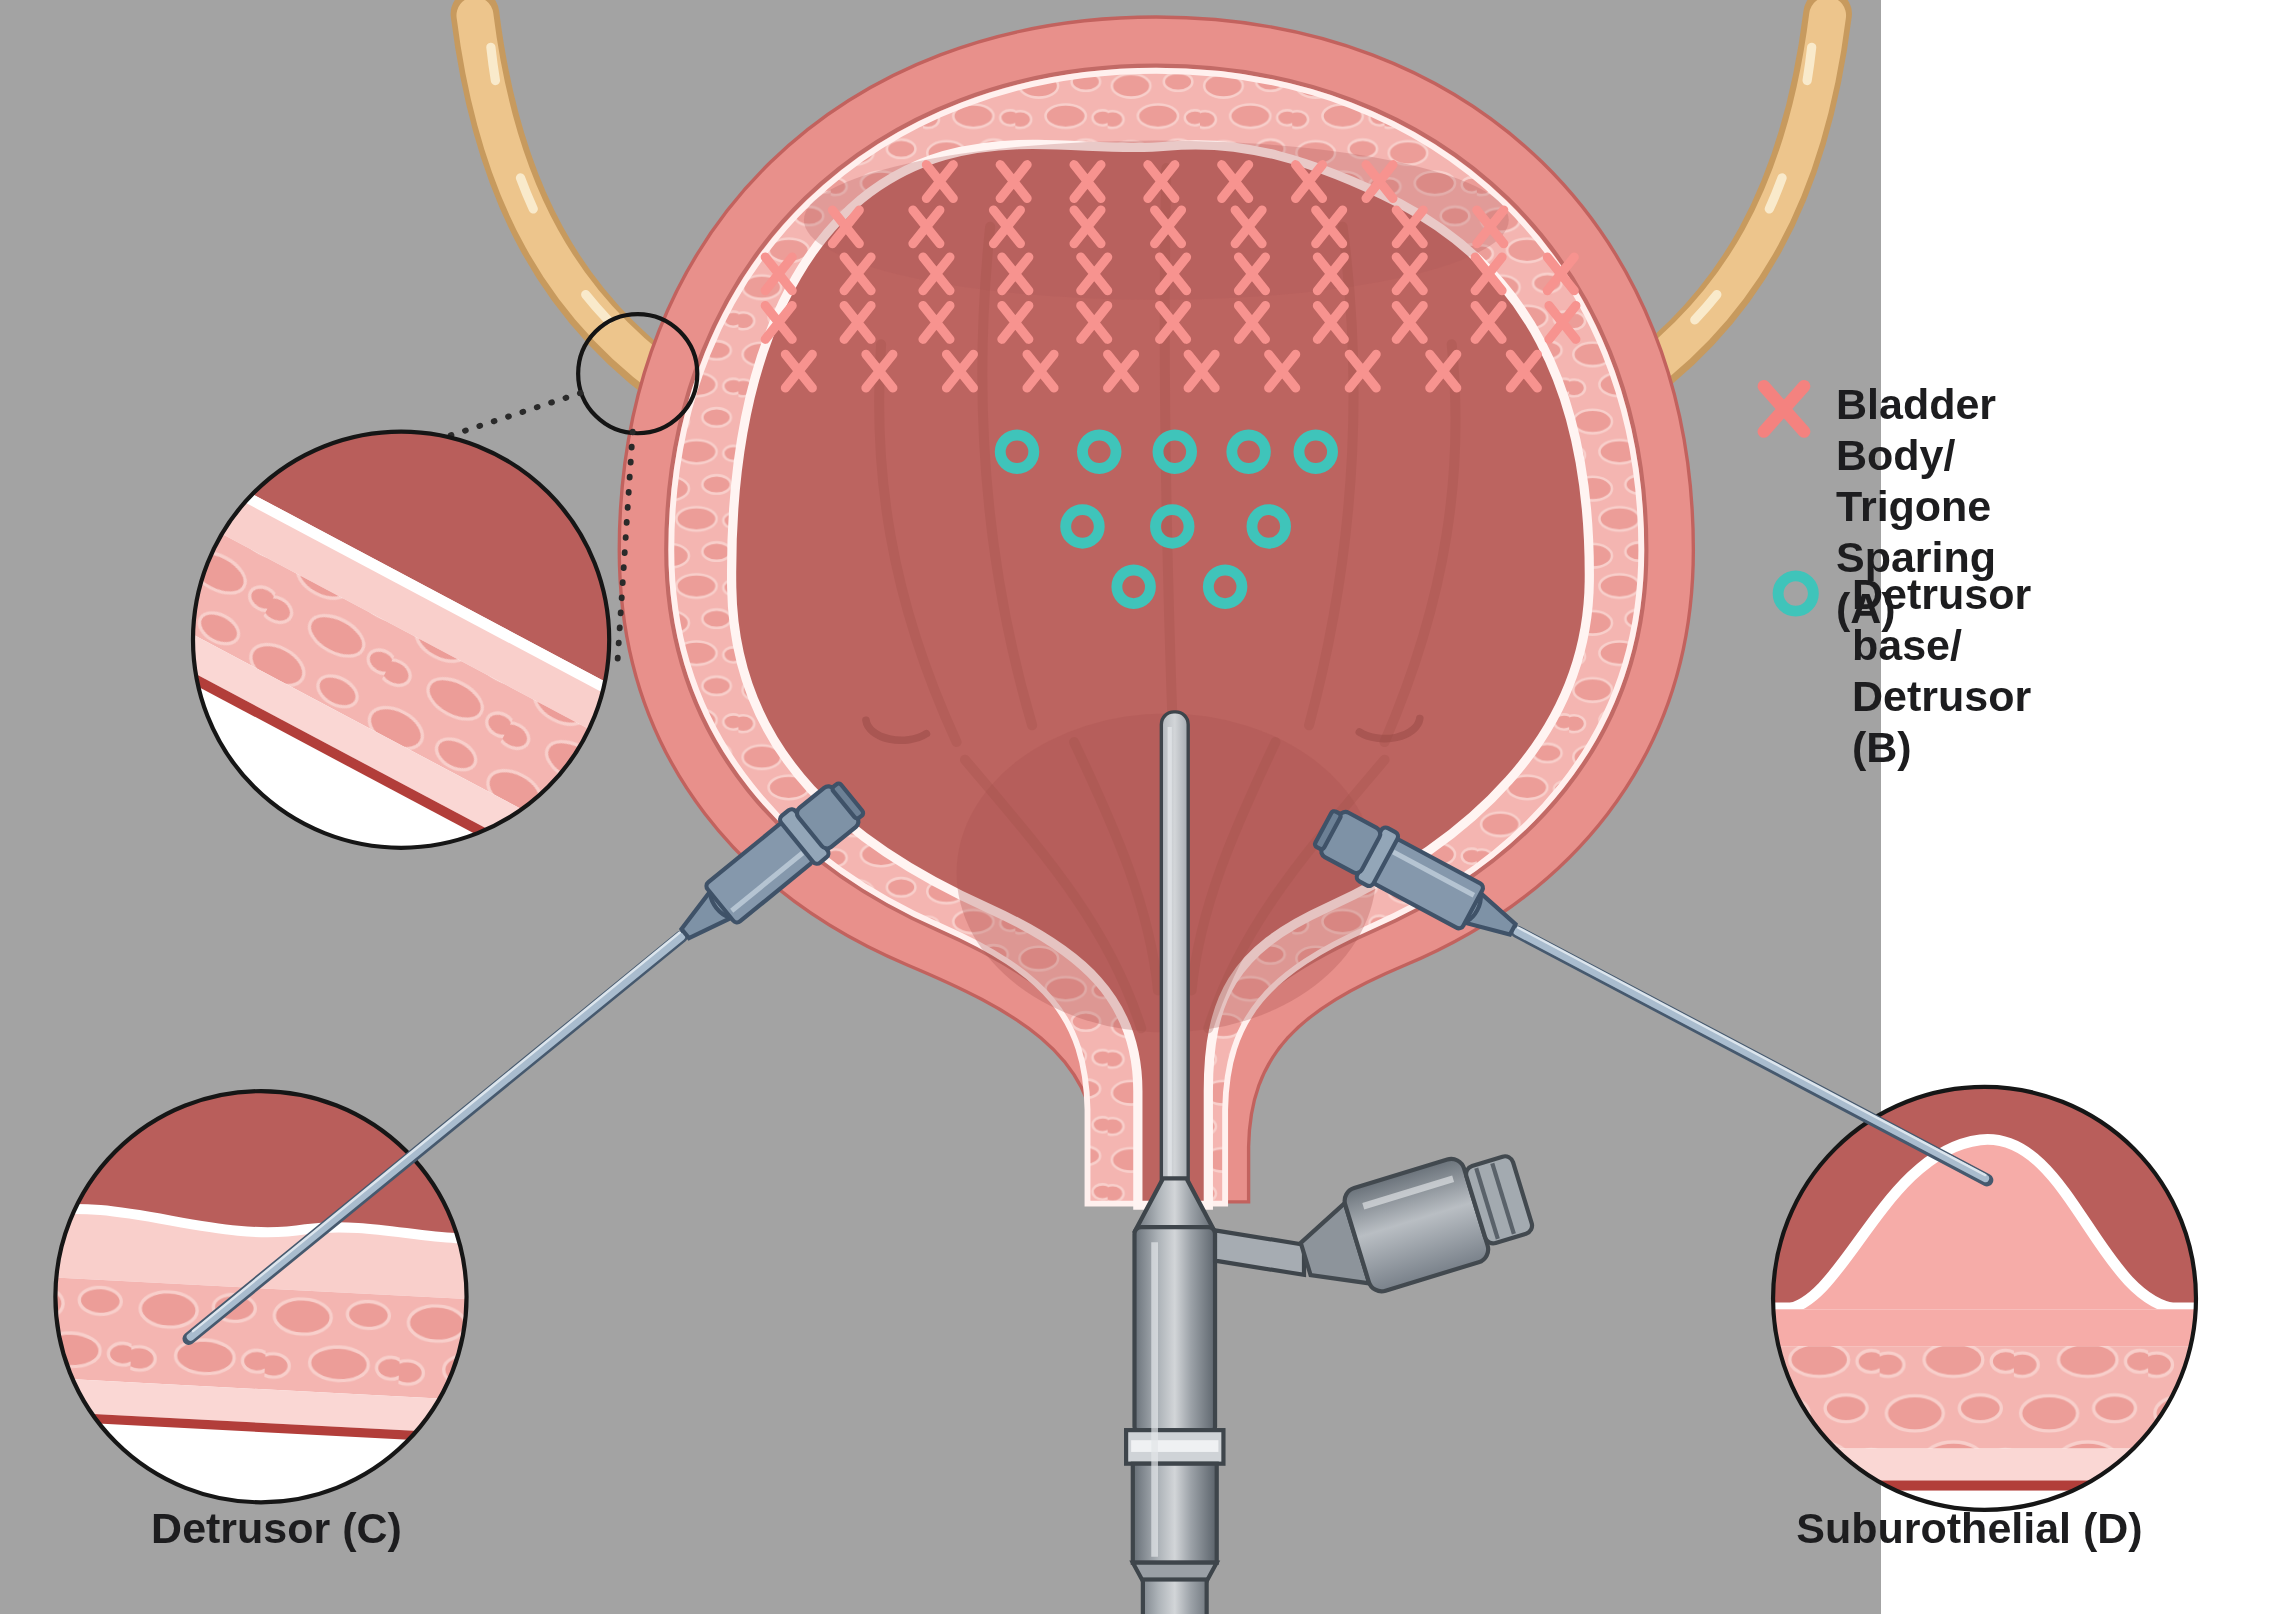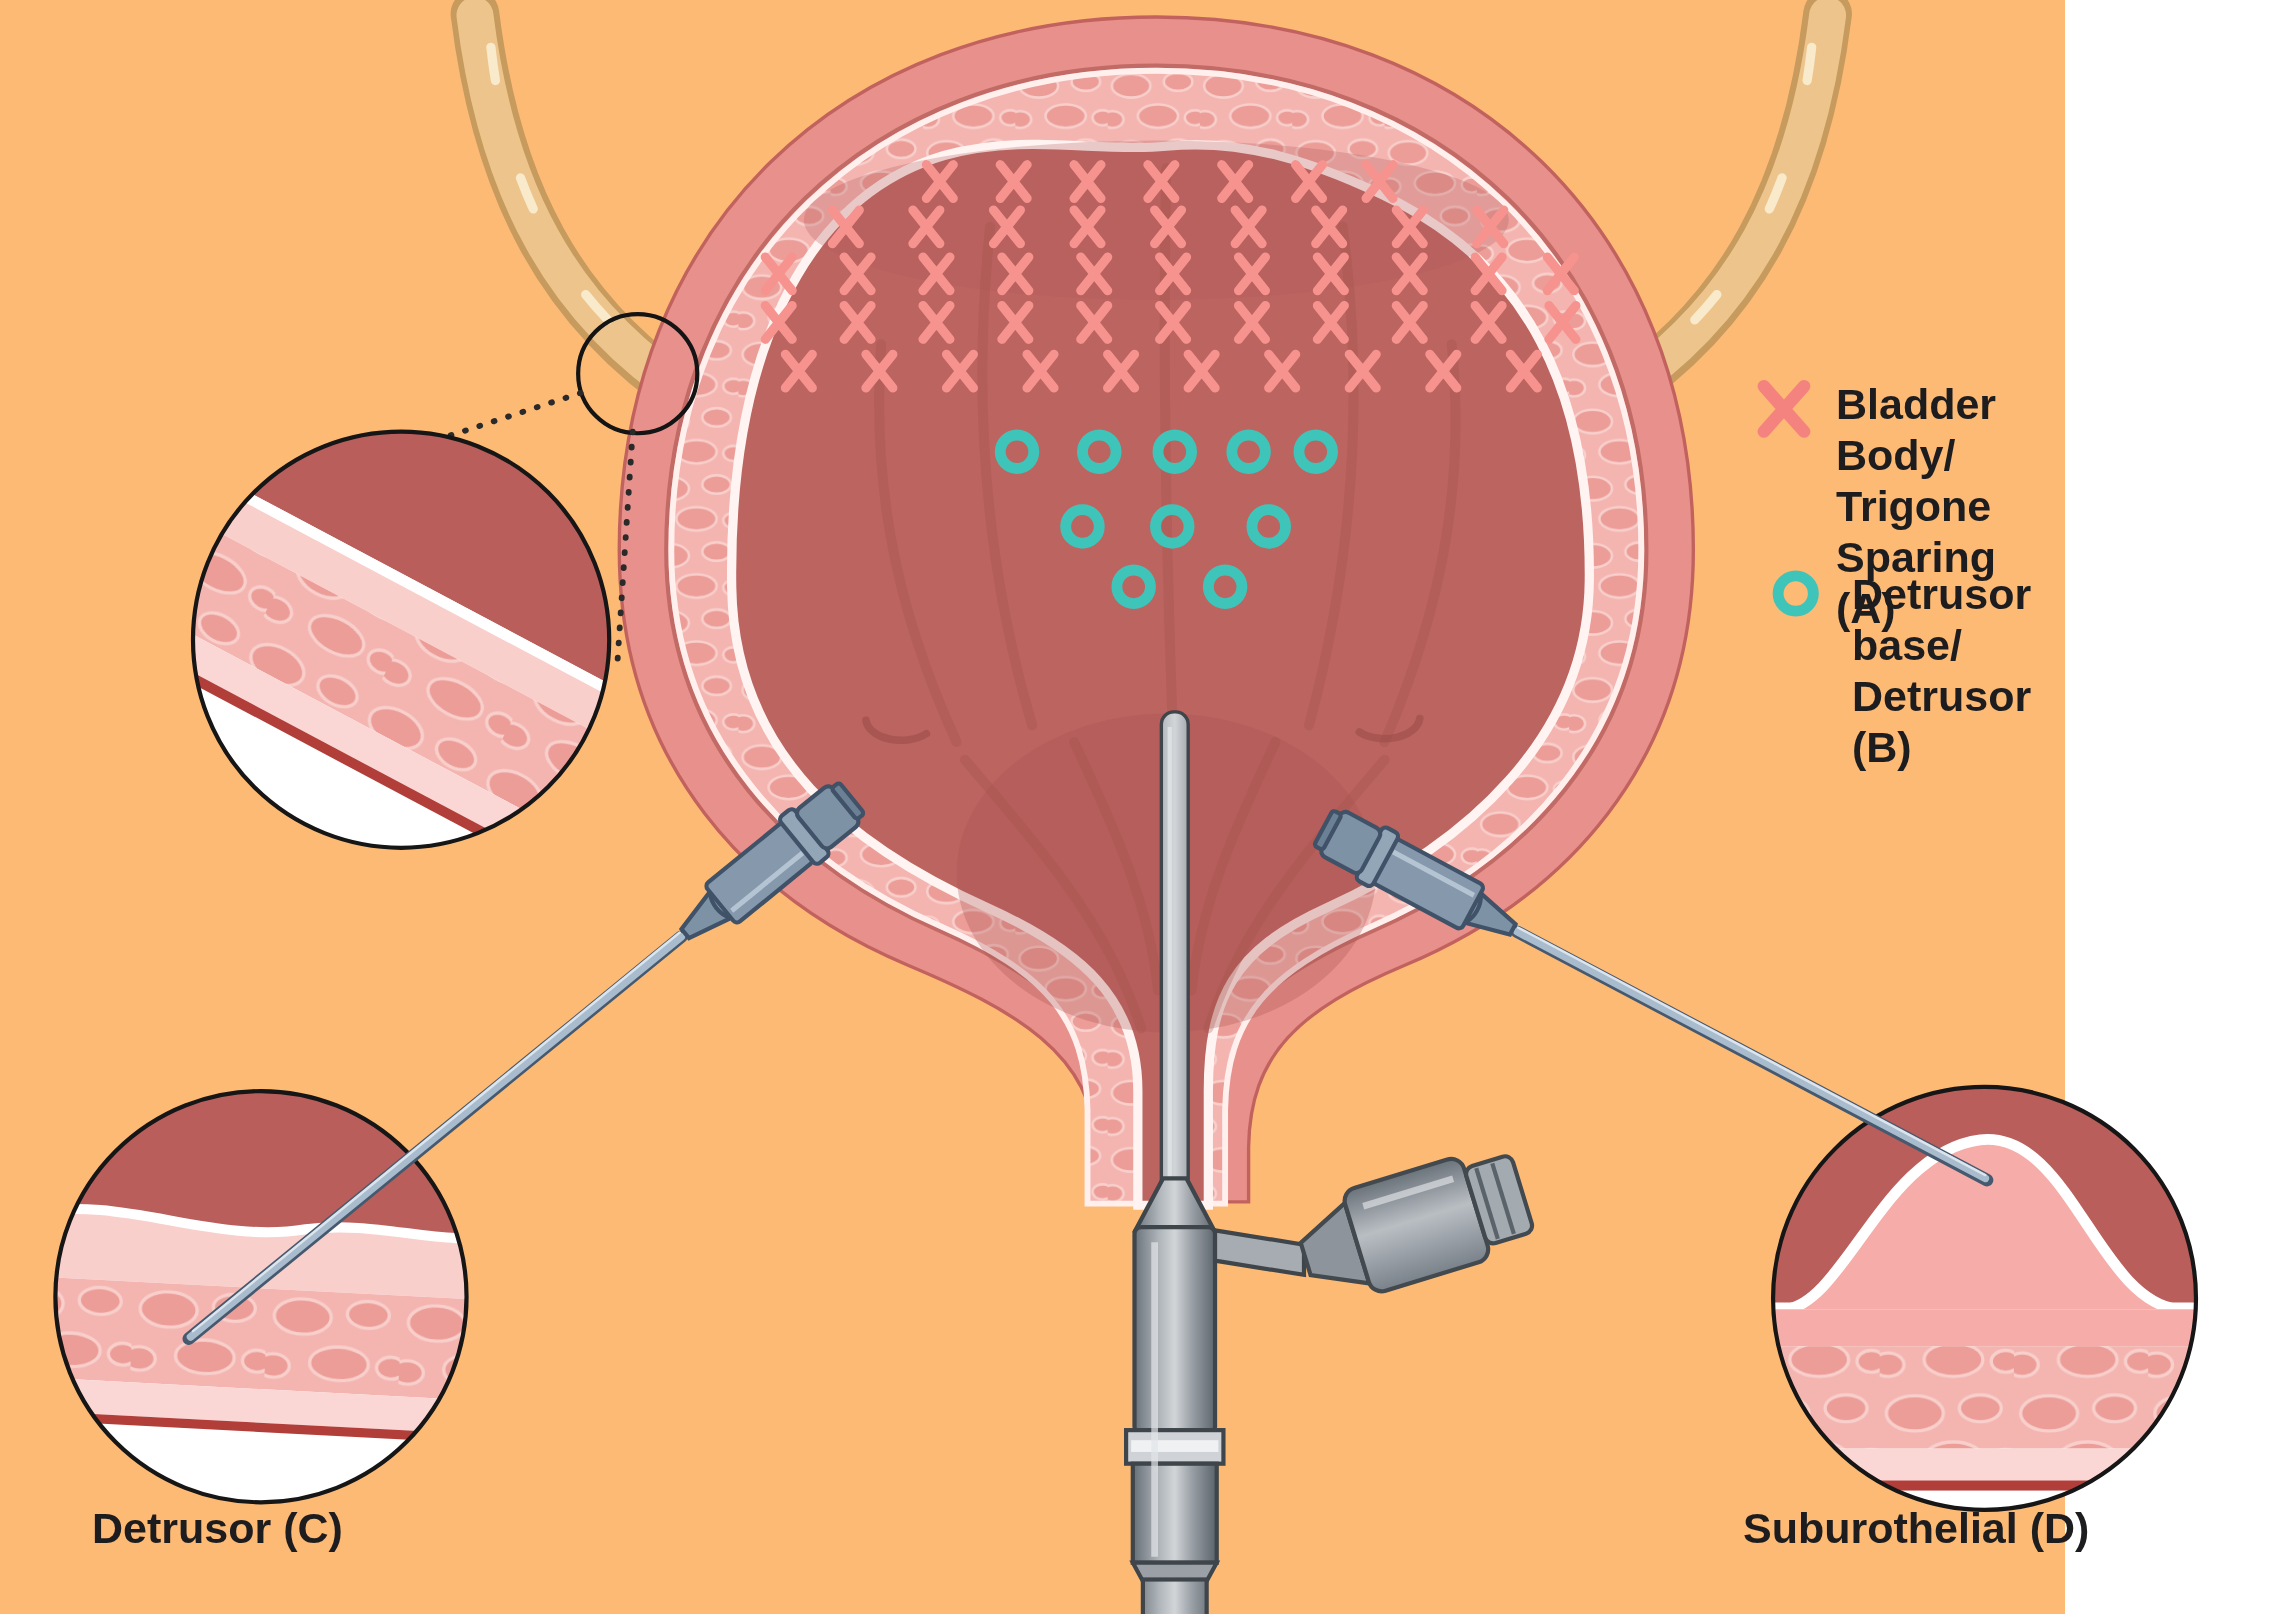--- a/index.html
+++ b/index.html
@@ -1,19 +1,19 @@
 <!DOCTYPE html>
 <html style="font-size:13.4px"><head>
 <meta charset="utf-8">
 <style>
   html,body{margin:0;padding:0;background:#fff;}
   body{width:2295px;height:1615px;overflow:hidden;font-family:"Liberation Sans",sans-serif;}
-  .stage{position:relative;width:2065px;height:1615px;background:#fdba74;}
+  .stage{position:relative;width:1881px;height:1615px;background:#a3a3a3;}
   svg{position:absolute;left:0;top:0;}
-  .cap{position:absolute;font-weight:700;color:#1d1d1f;font-size:43px;letter-spacing:0px;}
+  .cap{position:absolute;font-weight:700;color:#1d1d1f;font-size:43px;letter-spacing:0px;text-align:center;}
   #capC{left:92px;top:1504px;width:369px;}
   #capD{left:1743px;top:1504px;width:453px;}
   .legend-text{position:absolute;font-weight:700;color:#1d1d1f;font-size:43px;line-height:51px;}
   #legA{left:1836px;top:379px;}
   #legB{left:1852px;top:569px;}
 </style>
 </head>
 <body>
 
 <div class="stage">

